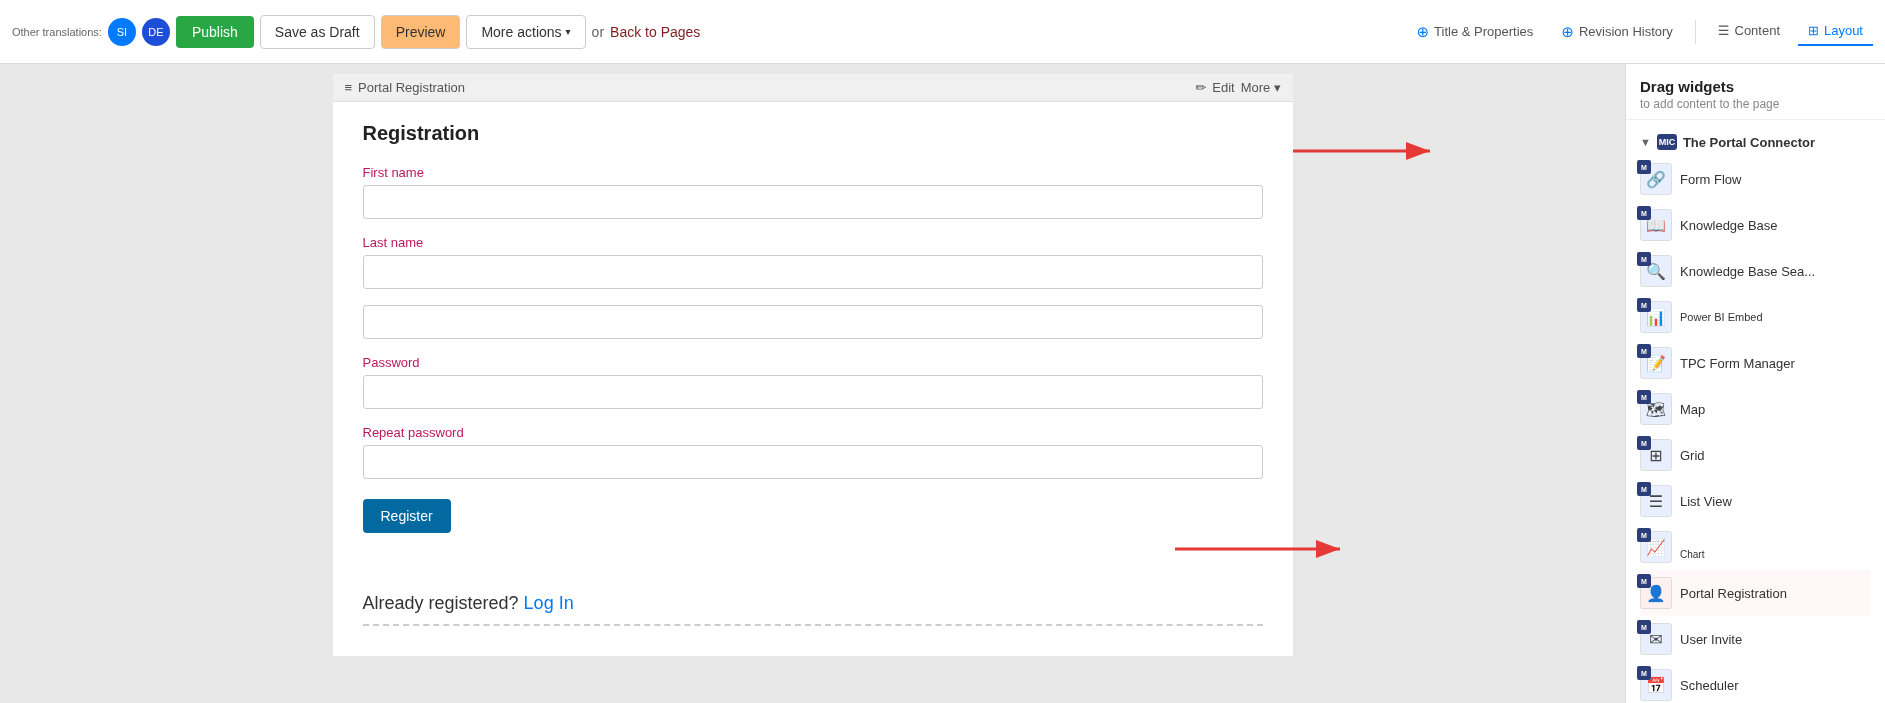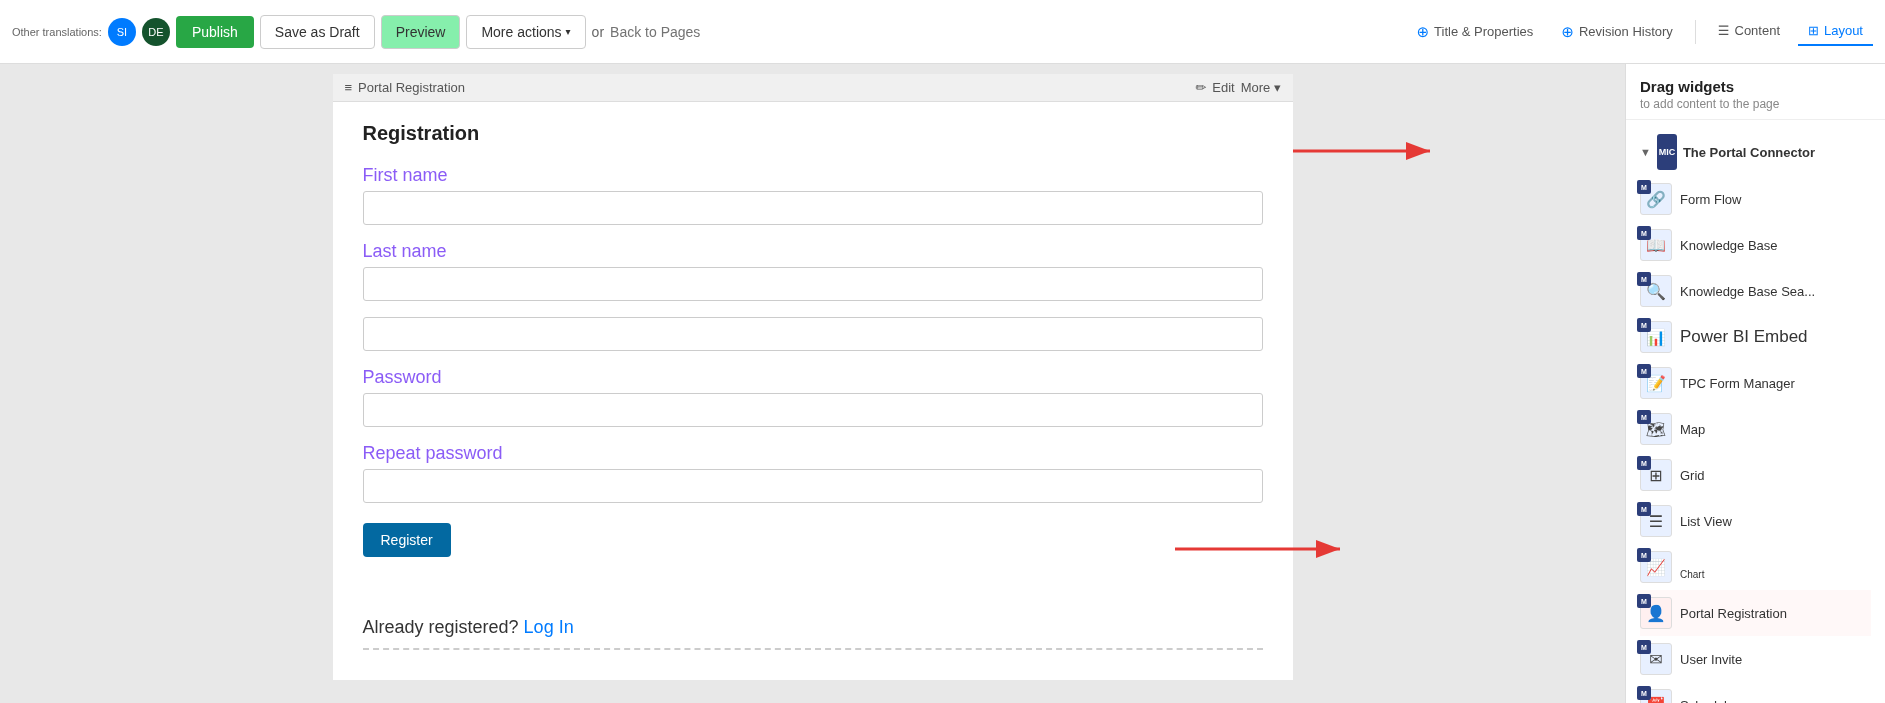--- a/index.html
+++ b/index.html
@@ -39,21 +39,21 @@
     .btn-draft {
       background: #fff;
       color: #333;
       border: 1px solid #ccc;
       border-radius: 4px;
       padding: 8px 14px;
       font-size: 14px;
       cursor: pointer;
     }
     .btn-preview {
-      background: #86efac;
+      background: #fdba74;
       color: #333;
       border: 1px solid #ccc;
       border-radius: 4px;
       padding: 8px 14px;
       font-size: 14px;
       cursor: pointer;
     }
     .btn-more {
       background: #fff;
       color: #333;
@@ -61,30 +61,30 @@
       border-radius: 4px;
       padding: 8px 14px;
       font-size: 14px;
       cursor: pointer;
       display: flex;
       align-items: center;
       gap: 4px;
     }
     .btn-more .chevron { font-size: 10px; }
     .or-text { color: #666; font-size: 14px; }
-    .back-link { color: #737373; font-size: 14px; cursor: pointer; text-decoration: none; }
+    .back-link { color: #7f1d1d; font-size: 14px; cursor: pointer; text-decoration: none; }
 
     .translations-label { color: #666; font-size: 11px; }
     .avatar {
       width: 28px; height: 28px; border-radius: 50%;
       display: inline-flex; align-items: center; justify-content: center;
       font-size: 11px; font-weight: 400; color: #fff; cursor: pointer;
     }
     .avatar-si { background: #007bff; }
-    .avatar-de { background: #14532d; }
+    .avatar-de { background: #1d4ed8; }
 
     .top-right-btn {
       display: flex; align-items: center; gap: 5px;
       color: #555; font-size: 13px; cursor: pointer;
       padding: 6px 10px;
       border: none; background: transparent;
     }
     .top-right-btn .icon { color: #007bff; font-size: 15px; }
 
     .tab-btn {
@@ -148,22 +148,22 @@
       font-size: 20px;
       font-weight: bold;
       margin-bottom: 20px;
       color: #222;
     }
     .form-group {
       margin-bottom: 16px;
     }
     .form-label {
       display: block;
-      font-size: 18px;
-      color: #8b5cf6;
+      font-size: 13px;
+      color: #be185d;
       margin-bottom: 5px;
     }
     .form-input {
       width: 100%;
       height: 34px;
       border: 1px solid #ccc;
       border-radius: 3px;
       padding: 0 8px;
       font-size: 13px;
       background: #fff;
@@ -251,21 +251,21 @@
       font-size: 13px;
       font-weight: 600;
       color: #333;
     }
     .sidebar-section-header .chevron-icon {
       font-size: 11px;
       color: #666;
     }
     .sidebar-section-logo {
       width: 20px;
-      height: 36px;
+      height: 16px;
       background: #2c3e7a;
       border-radius: 3px;
       display: inline-flex;
       align-items: center;
       justify-content: center;
       font-size: 9px;
       color: #fff;
       font-weight: bold;
       flex-shrink: 0;
     }
@@ -480,21 +480,21 @@
         <span style="position:absolute;top:-4px;left:-4px;width:14px;height:14px;background:#2c3e7a;border-radius:2px;display:flex;align-items:center;justify-content:center;font-size:7px;color:#fff;font-weight:bold;">M</span>
         <span style="font-size:16px;">🔍</span>
       </div>
       <span style="font-size:13px;color:#333;">Knowledge Base Sea...</span>
     </li>
           <li class="widget-item">
       <div class="widget-icon" style="background:#e8f0ff;">
         <span style="position:absolute;top:-4px;left:-4px;width:14px;height:14px;background:#2c3e7a;border-radius:2px;display:flex;align-items:center;justify-content:center;font-size:7px;color:#fff;font-weight:bold;">M</span>
         <span style="font-size:16px;">📊</span>
       </div>
-      <span style="font-size:17px;color:#333;">Power BI Embed</span>
+      <span style="font-size:11px;color:#333;">Power BI Embed</span>
     </li>
           <li class="widget-item">
       <div class="widget-icon" style="background:#e8f0ff;">
         <span style="position:absolute;top:-4px;left:-4px;width:14px;height:14px;background:#2c3e7a;border-radius:2px;display:flex;align-items:center;justify-content:center;font-size:7px;color:#fff;font-weight:bold;">M</span>
         <span style="font-size:16px;">📝</span>
       </div>
       <span style="font-size:13px;color:#333;">TPC Form Manager</span>
     </li>
           <li class="widget-item">
       <div class="widget-icon" style="background:#e8f0ff;">

